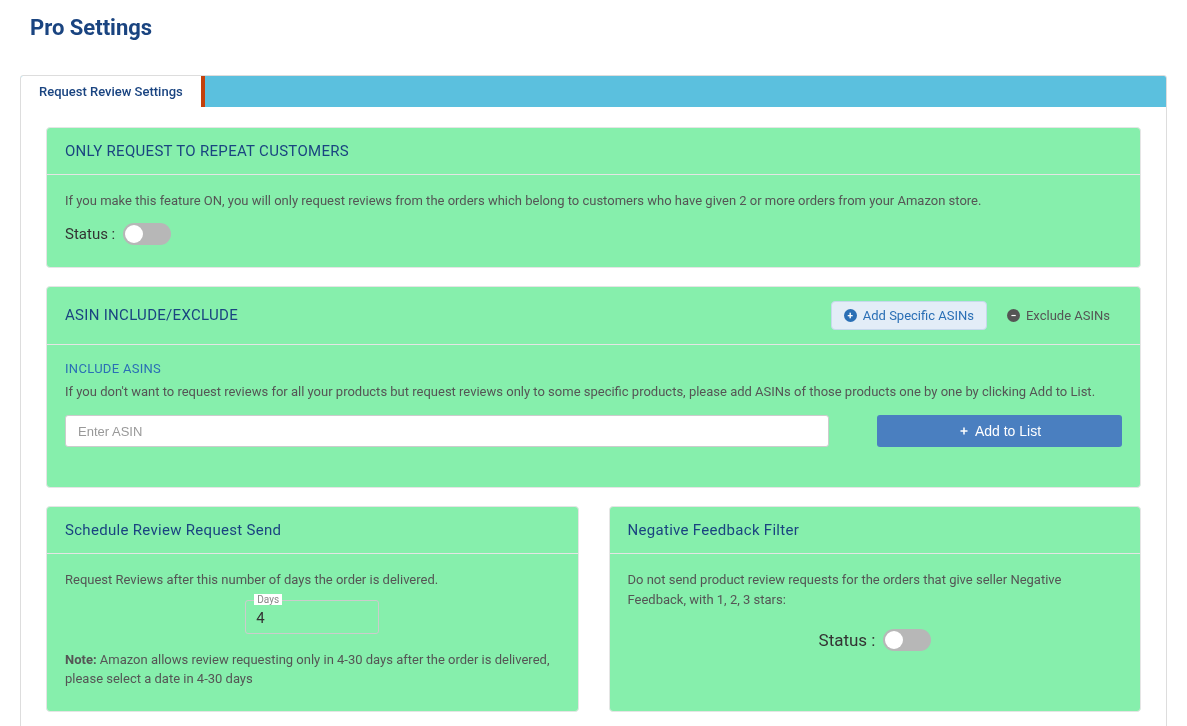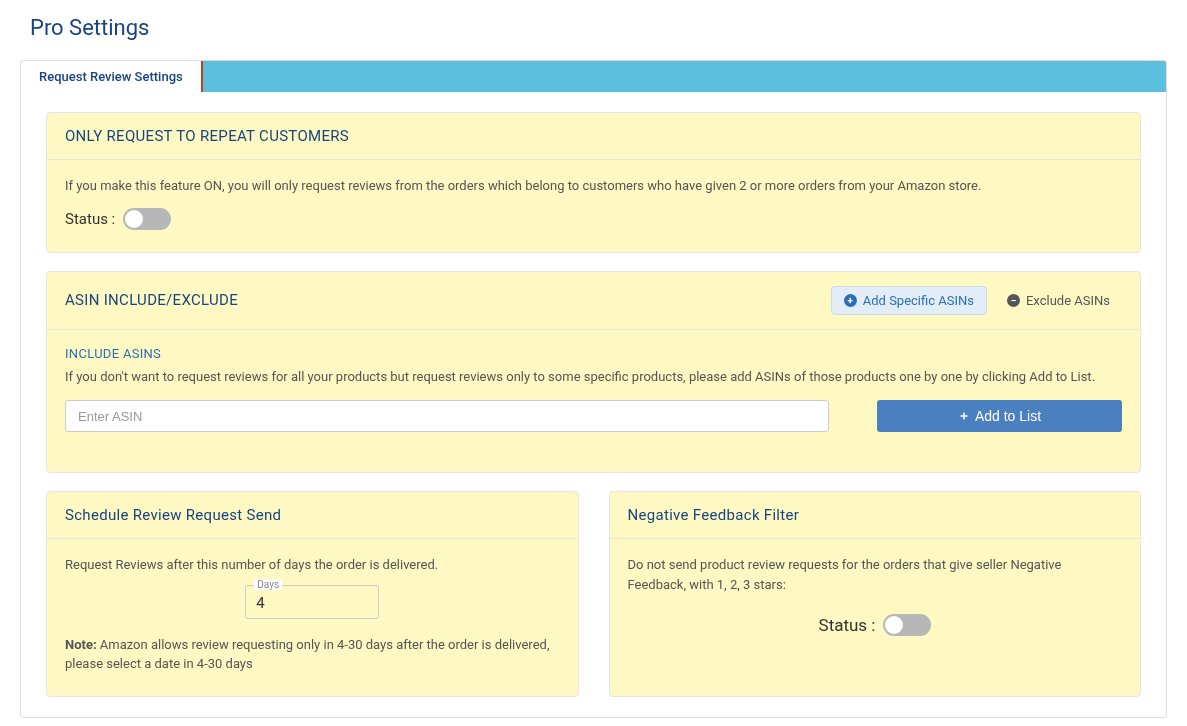--- a/index.html
+++ b/index.html
@@ -10,50 +10,50 @@
     body {
       font-family: -apple-system, BlinkMacSystemFont, "Segoe UI", Roboto, "Helvetica Neue", Arial, sans-serif;
       background: #fff;
       color: #333;
       padding: 15px 20px;
       font-size: 14px;
     }
     .page-title {
       color: #1a4480;
       font-size: 22px;
-      font-weight: 400;
-      margin-bottom: 20px;
+      font-weight: 700;
+      margin-bottom: 35px;
       padding-left: 10px;
     }
     .main-panel {
       border: 1px solid #ddd;
       border-radius: 3px;
       overflow: hidden;
     }
     .tab-bar {
       background: #5bc0de;
       display: flex;
     }
     .tab {
       background: #fff;
       color: #1a4480;
       padding: 8px 18px;
       font-size: 13px;
       font-weight: 500;
-      border-right: 2px solid #c2410c;
+      border-right: 4px solid #c2410c;
       cursor: pointer;
     }
     .panel-content {
       padding: 20px 25px;
     }
     .card {
       border: 1px solid #e5e5e5;
       border-radius: 4px;
       margin-bottom: 18px;
-      background: #fef9c3;
+      background: #86efac;
     }
     .card-header {
       padding: 14px 18px;
       border-bottom: 1px solid #e5e5e5;
       display: flex;
       justify-content: space-between;
       align-items: center;
     }
     .card-header-title {
       color: #1a4480;

